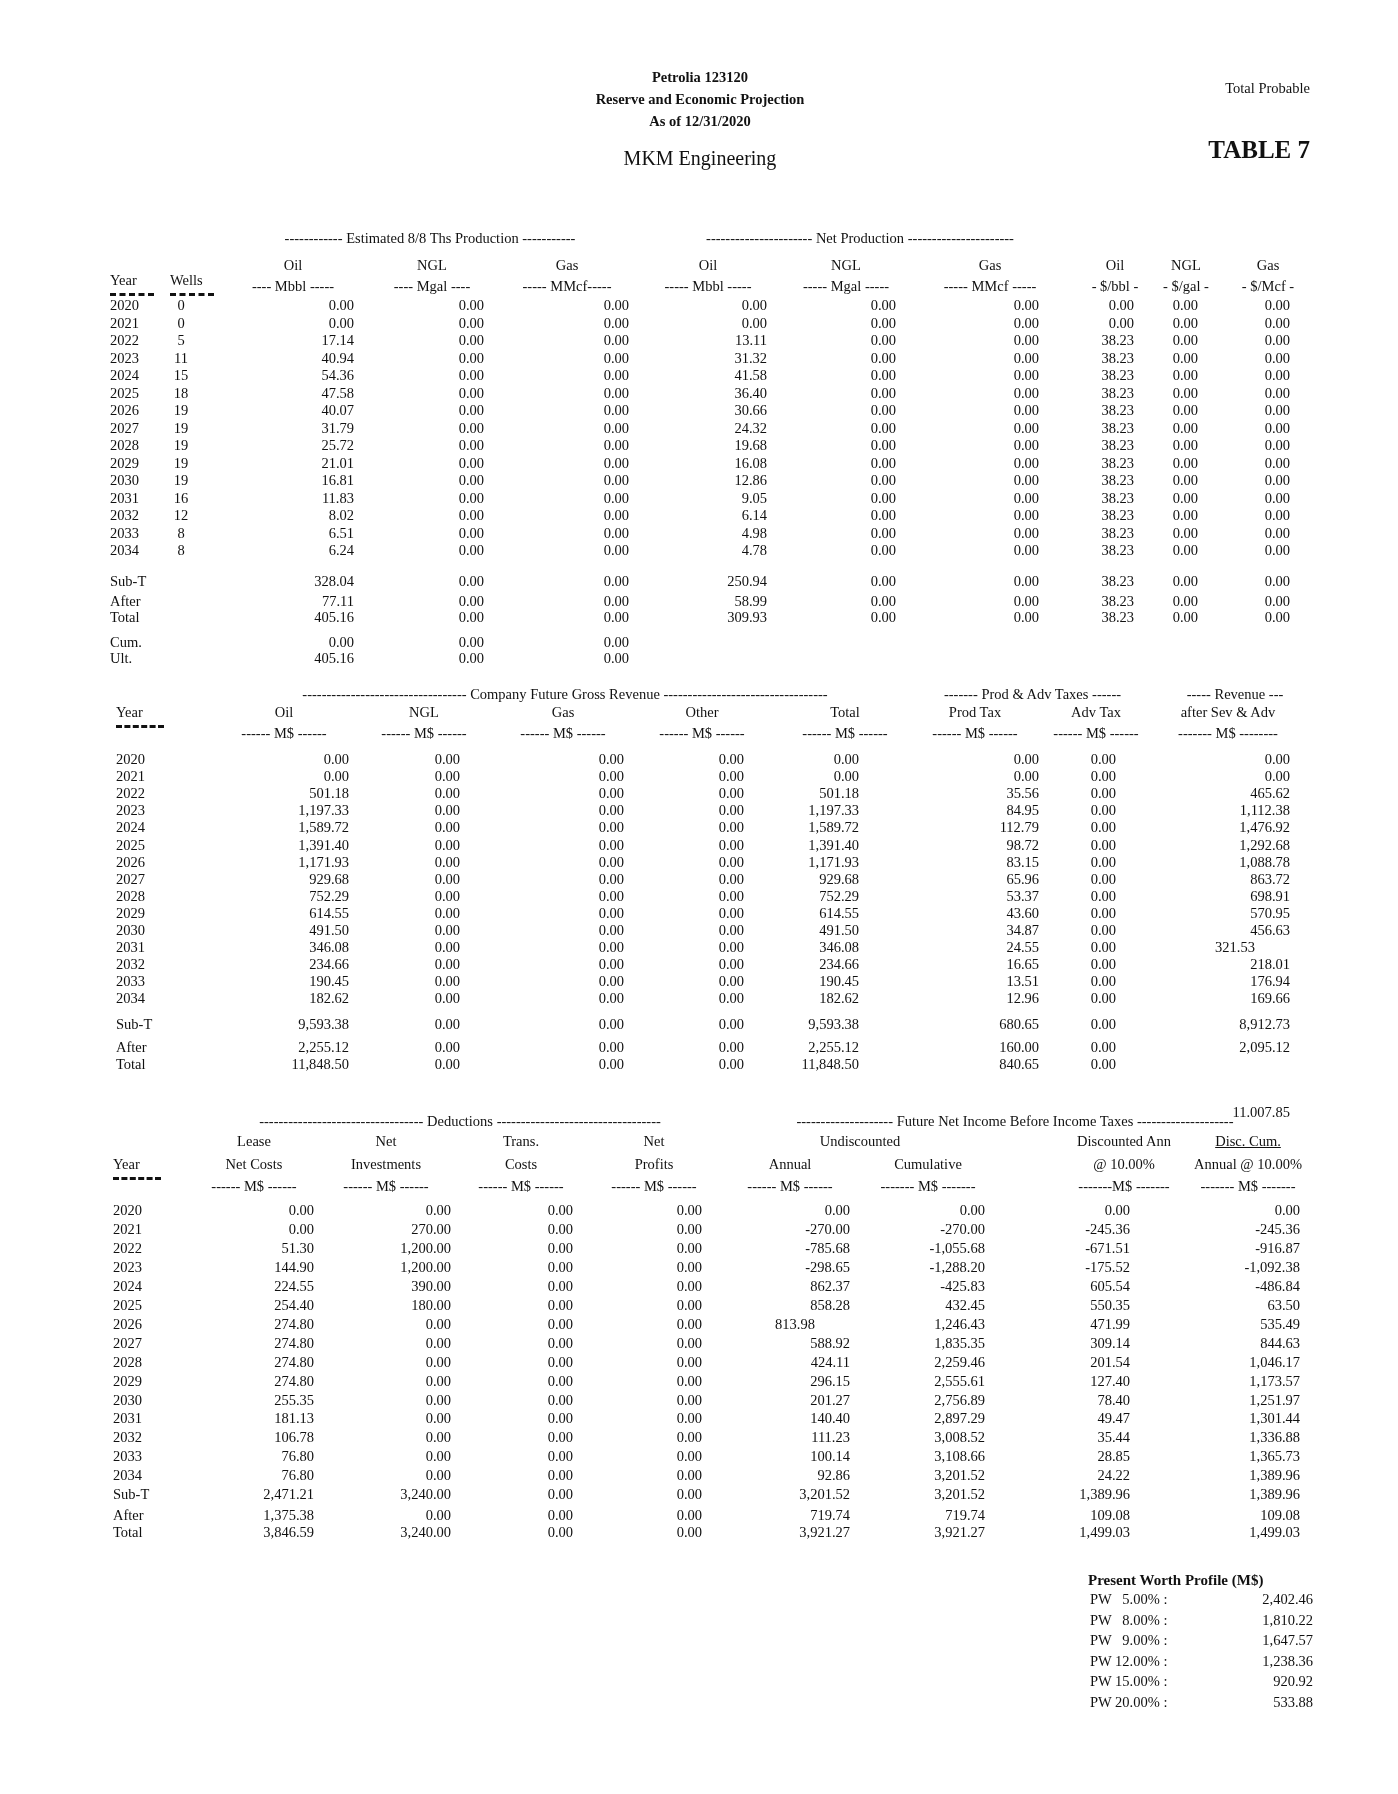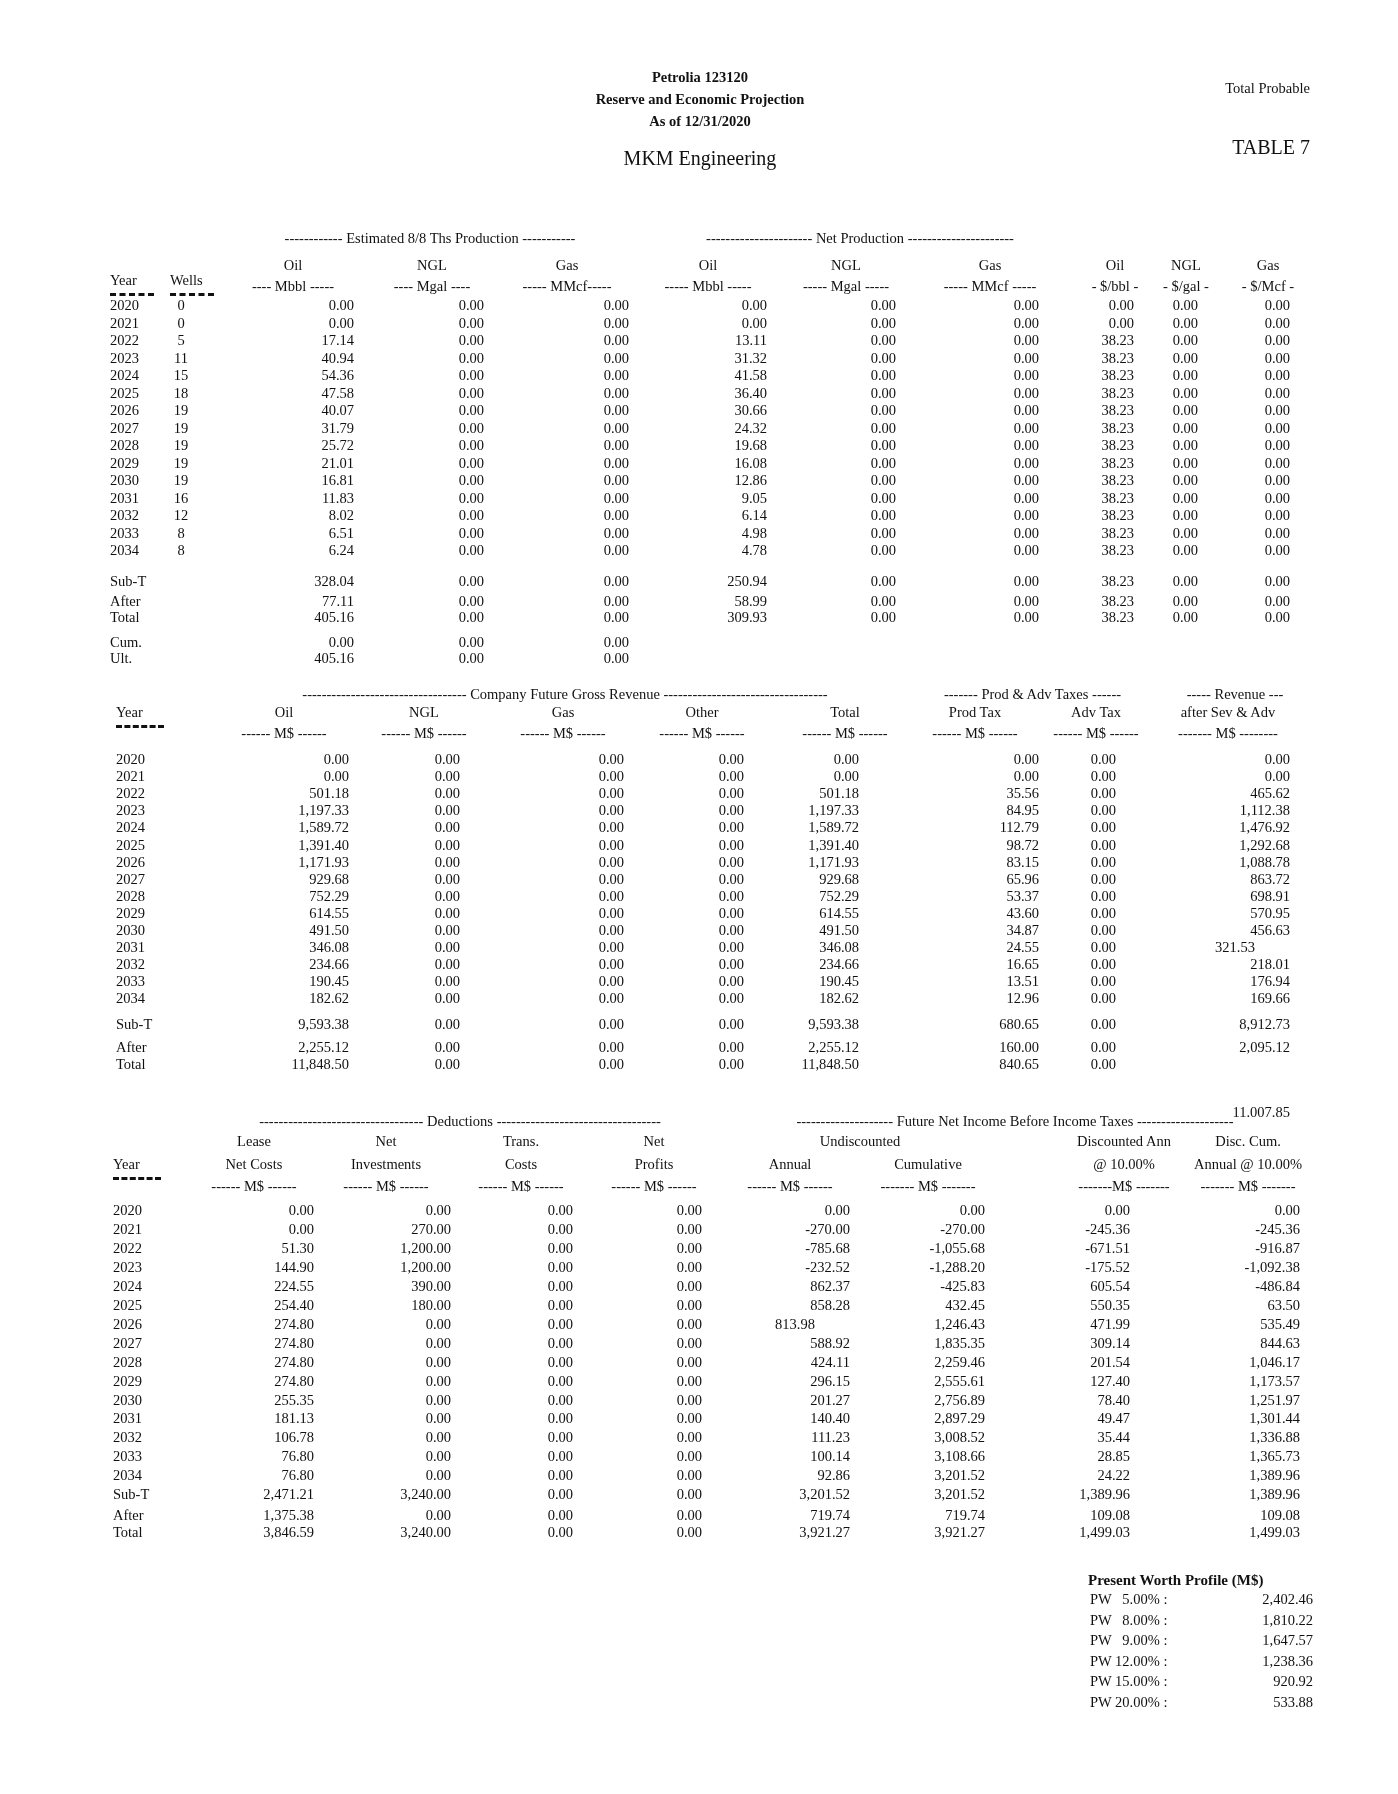--- a/index.html
+++ b/index.html
@@ -2,21 +2,21 @@
 <html><head>
 <meta charset="utf-8">
 <style>
   html, body { margin: 0; padding: 0; background: #ffffff; }
   body { width: 1398px; height: 1794px; position: relative; font-family: "Liberation Serif", serif; color: #111; font-size: 14.5px; overflow: hidden; }
   .abs { position: absolute; white-space: nowrap; }
   .c { text-align: center; }
   .r { text-align: right; }
   .hdr-title { font-weight: bold; font-size: 14.5px; line-height: 22px; }
   .firm { font-size: 20px; }
-  .tbl7 { font-weight: normal; font-size: 20px; }
+  .tbl7 { font-weight: bold; font-size: 25px; }
   .dash-u { display: inline-block; border-bottom: 3px dashed #111; height: 0; }
   .row { position: absolute; left: 0; width: 1398px; height: 17.5px; }
   .row span { position: absolute; white-space: nowrap; line-height: 17.5px; }
   .pw-title { font-weight: bold; font-size: 15px; }
 </style>
 </head>
 <body>
 
 <div class="abs c hdr-title" style="left:560px; top:66px; width:280px;">
   <div>Petrolia 123120</div>
@@ -544,21 +544,21 @@
       <div class="abs c" style="left:579px; top:1178px; width:150px;">------ M$ ------</div>
       <div class="abs c" style="left:715px; top:1133px; width:150px;"></div>
       <div class="abs c" style="left:715px; top:1156px; width:150px;">Annual</div>
       <div class="abs c" style="left:715px; top:1178px; width:150px;">------ M$ ------</div>
       <div class="abs c" style="left:853px; top:1133px; width:150px;"></div>
       <div class="abs c" style="left:853px; top:1156px; width:150px;">Cumulative</div>
       <div class="abs c" style="left:853px; top:1178px; width:150px;">------- M$ -------</div>
       <div class="abs c" style="left:1049px; top:1133px; width:150px;">Discounted Ann</div>
       <div class="abs c" style="left:1049px; top:1156px; width:150px;">@  10.00%</div>
       <div class="abs c" style="left:1049px; top:1178px; width:150px;">-------M$ -------</div>
-      <div class="abs c" style="left:1173px; top:1133px; width:150px;">Disc. Cum.</div>
+      <div class="abs c" style="left:1173px; top:1133px; width:150px;text-decoration:underline;">Disc. Cum.</div>
       <div class="abs c" style="left:1173px; top:1156px; width:150px;">Annual @  10.00%</div>
       <div class="abs c" style="left:1173px; top:1178px; width:150px;">------- M$ -------</div>
     </div>
   <div id="inc-rows">
       <div class="row" style="top:1202px;">
         <span style="left:113px;">2020</span>
         <span class="r" style="left:204px; width:110px; text-align:right;">0.00</span>
         <span class="r" style="left:341px; width:110px; text-align:right;">0.00</span>
         <span class="r" style="left:463px; width:110px; text-align:right;">0.00</span>
         <span class="r" style="left:592px; width:110px; text-align:right;">0.00</span>
@@ -588,21 +588,21 @@
         <span class="r" style="left:875px; width:110px; text-align:right;">-1,055.68</span>
         <span class="r" style="left:1020px; width:110px; text-align:right;">-671.51</span>
         <span class="r" style="left:1190px; width:110px; text-align:right;">-916.87</span>
       </div>
       <div class="row" style="top:1258.85px;">
         <span style="left:113px;">2023</span>
         <span class="r" style="left:204px; width:110px; text-align:right;">144.90</span>
         <span class="r" style="left:341px; width:110px; text-align:right;">1,200.00</span>
         <span class="r" style="left:463px; width:110px; text-align:right;">0.00</span>
         <span class="r" style="left:592px; width:110px; text-align:right;">0.00</span>
-        <span class="r" style="left:740px; width:110px; text-align:right;">-232.52</span>
+        <span class="r" style="left:740px; width:110px; text-align:right;">-298.65</span>
         <span class="r" style="left:875px; width:110px; text-align:right;">-1,288.20</span>
         <span class="r" style="left:1020px; width:110px; text-align:right;">-175.52</span>
         <span class="r" style="left:1190px; width:110px; text-align:right;">-1,092.38</span>
       </div>
       <div class="row" style="top:1277.8px;">
         <span style="left:113px;">2024</span>
         <span class="r" style="left:204px; width:110px; text-align:right;">224.55</span>
         <span class="r" style="left:341px; width:110px; text-align:right;">390.00</span>
         <span class="r" style="left:463px; width:110px; text-align:right;">0.00</span>
         <span class="r" style="left:592px; width:110px; text-align:right;">0.00</span>

